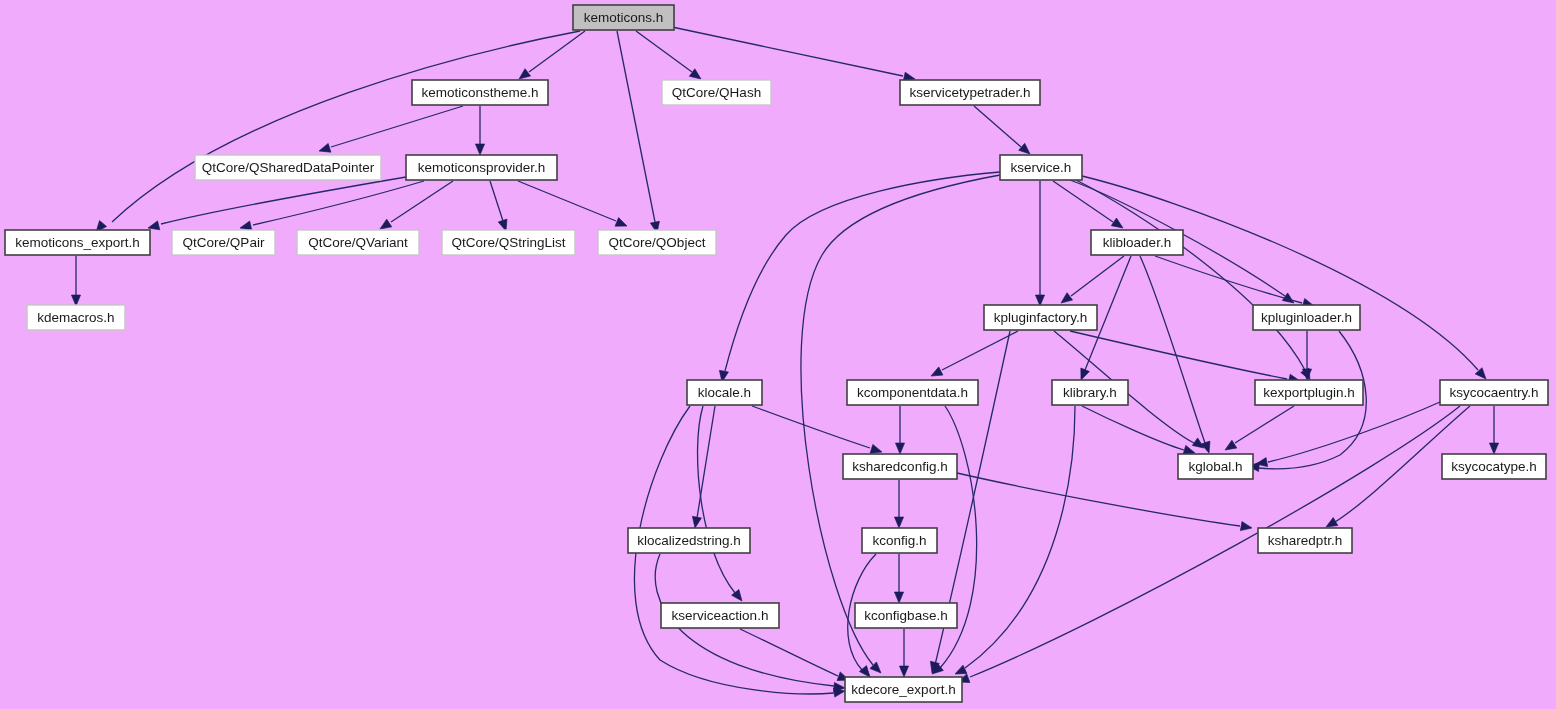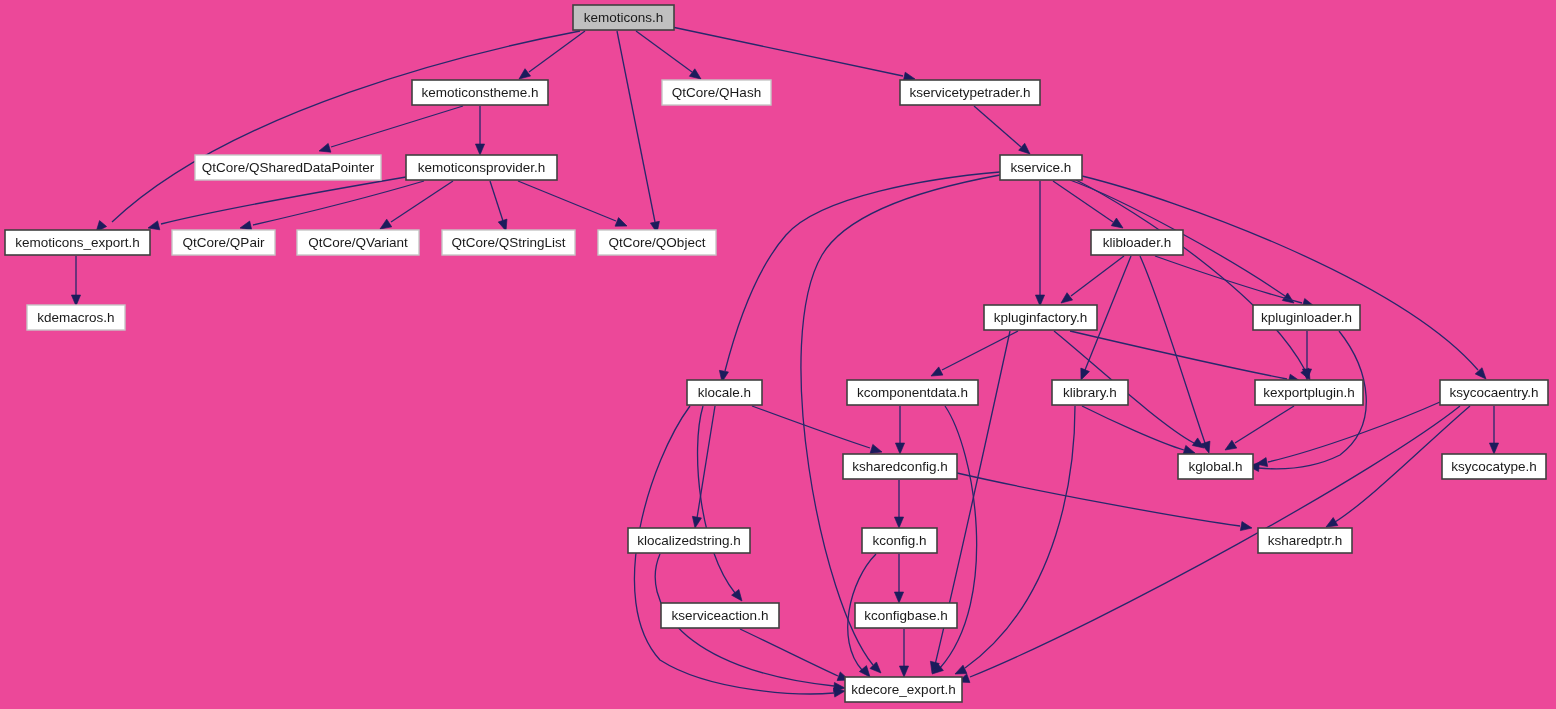--- a/index.html
+++ b/index.html
@@ -4,21 +4,21 @@
 <style>
   html, body {
     margin: 0;
     padding: 0;
     background: #ffffff;
   }
   #graph-root {
     position: relative;
     width: 1556px;
     height: 709px;
-    background: #ec4899;
+    background: #f0abfc;
     font-family: "Liberation Sans", sans-serif;
     overflow: hidden;
   }
   #graph-svg {
     position: absolute;
     left: 0;
     top: 0;
     width: 1556px;
     height: 709px;
   }

